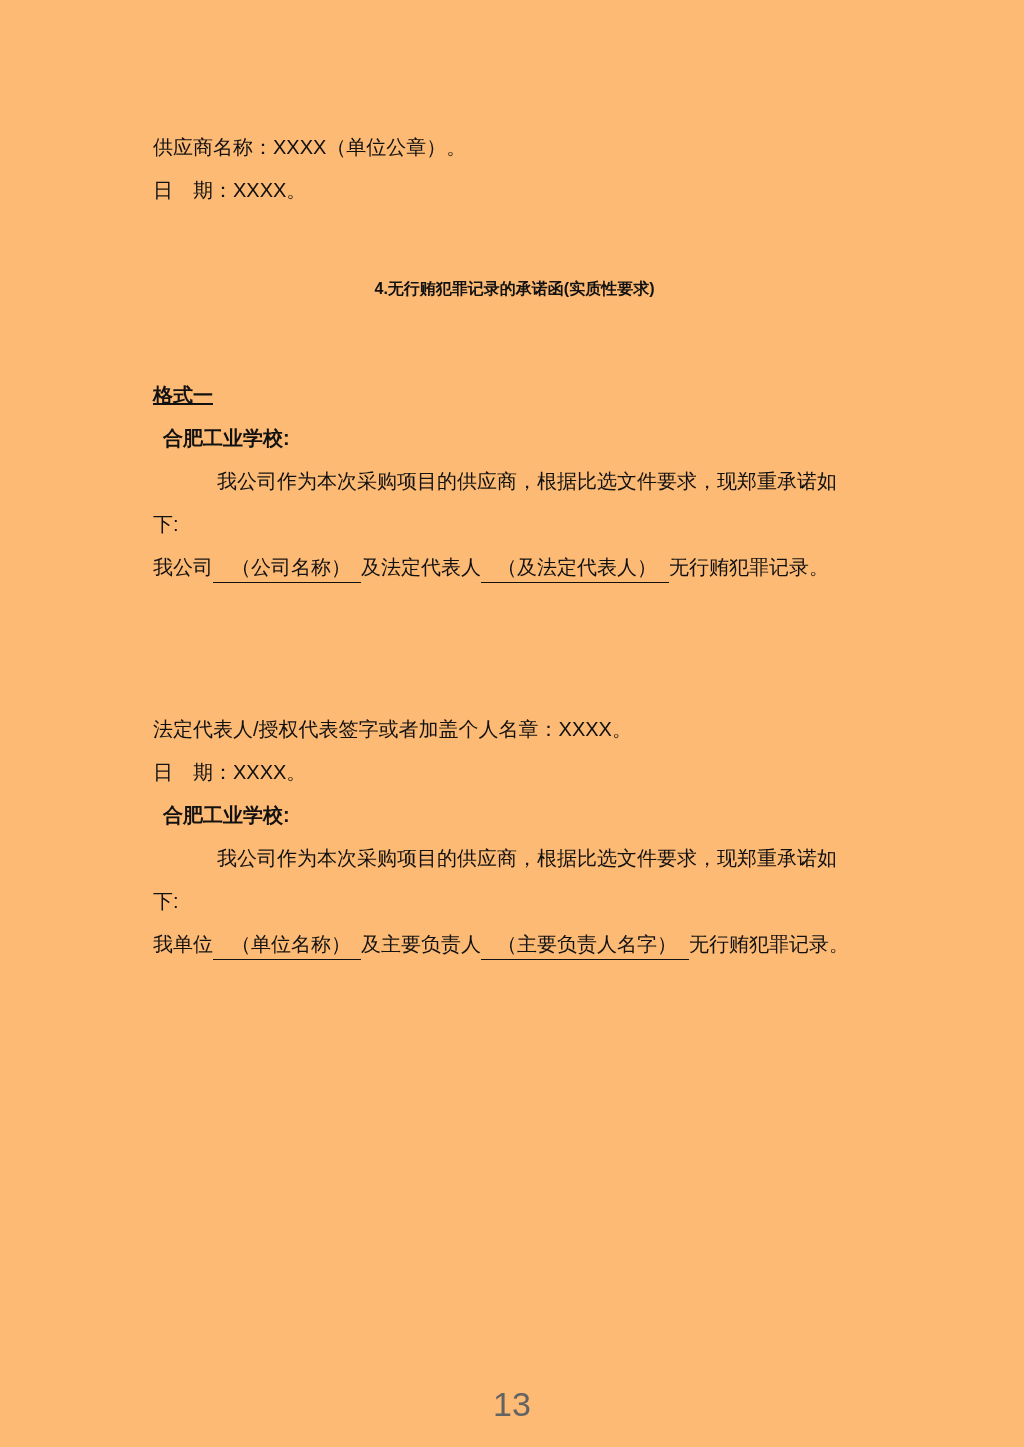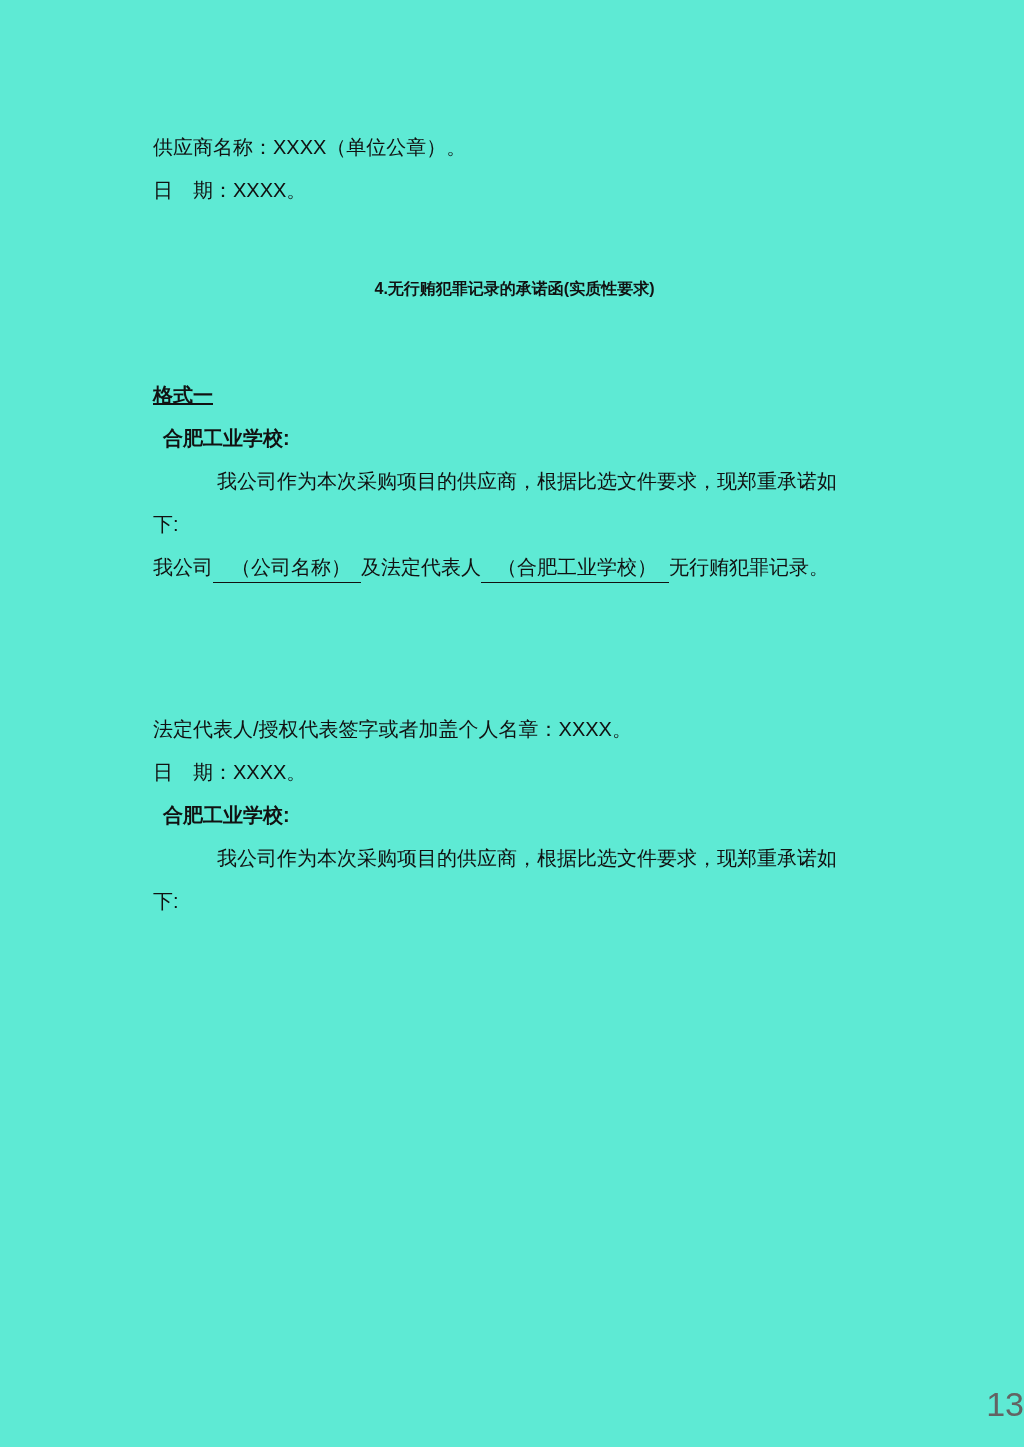--- a/index.html
+++ b/index.html
@@ -1,20 +1,20 @@
 <!DOCTYPE html>
 <html><head>
 <meta charset="utf-8">
 <style>
   html, body { margin: 0; padding: 0; background: #ffffff; }
   .page {
     position: relative;
     width: 1024px;
     height: 1447px;
-    background: #5eead4;
+    background: #fdba74;
     box-sizing: border-box;
     padding: 126px 148px 0 153px;
     font-family: "Liberation Sans", sans-serif;
     font-size: 20px;
     line-height: 43px;
     color: #111111;
     overflow: hidden;
   }
   p { margin: 0; padding: 0; }
   .doc-title {
@@ -33,21 +33,21 @@
   }
   .blank.b1 { padding-left: 18px; padding-right: 10px; }
   .blank.b2 { padding-left: 16px; padding-right: 12px; }
   .sig-gap { margin-top: 119px; }
   .fmt2-gap { margin-top: 109px; }
   .page-number {
     position: absolute;
     left: 0;
     bottom: 26px;
     width: 100%;
-    text-align: right;
+    text-align: center;
     font-size: 34px;
     line-height: 1;
     color: #636363;
   }
 </style>
 </head>
 <body>
 
 <div class="page">
 
@@ -56,27 +56,28 @@
     <p>日　期：XXXX。</p>
   </div>
 
   <p class="doc-title">4.无行贿犯罪记录的承诺函(实质性要求)</p>
 
   <div>
     <p class="fmt-heading">格式一</p>
     <p class="salutation">合肥工业学校:</p>
     <p class="para-first">我公司作为本次采购项目的供应商，根据比选文件要求，现郑重承诺如</p>
     <p>下:</p>
-    <p><span>我公司</span><span class="blank b1">（公司名称）</span><span>及法定代表人</span><span class="blank b2">（合肥工业学校）</span><span>无行贿犯罪记录。</span></p>
+    <p><span>我公司</span><span class="blank b1">（公司名称）</span><span>及法定代表人</span><span class="blank b2">（及法定代表人）</span><span>无行贿犯罪记录。</span></p>
 
     <p class="sig-gap">法定代表人/授权代表签字或者加盖个人名章：XXXX。</p>
     <p>日　期：XXXX。</p>
   </div>
 
   <div>
     <p class="salutation">合肥工业学校:</p>
     <p class="para-first">我公司作为本次采购项目的供应商，根据比选文件要求，现郑重承诺如</p>
     <p>下:</p>
+    <p><span>我单位</span><span class="blank b1">（单位名称）</span><span>及主要负责人</span><span class="blank b2">（主要负责人名字）</span><span>无行贿犯罪记录。</span></p>
   </div>
 
   <div class="page-number">13</div>
 
 </div>
 
 </body></html>

